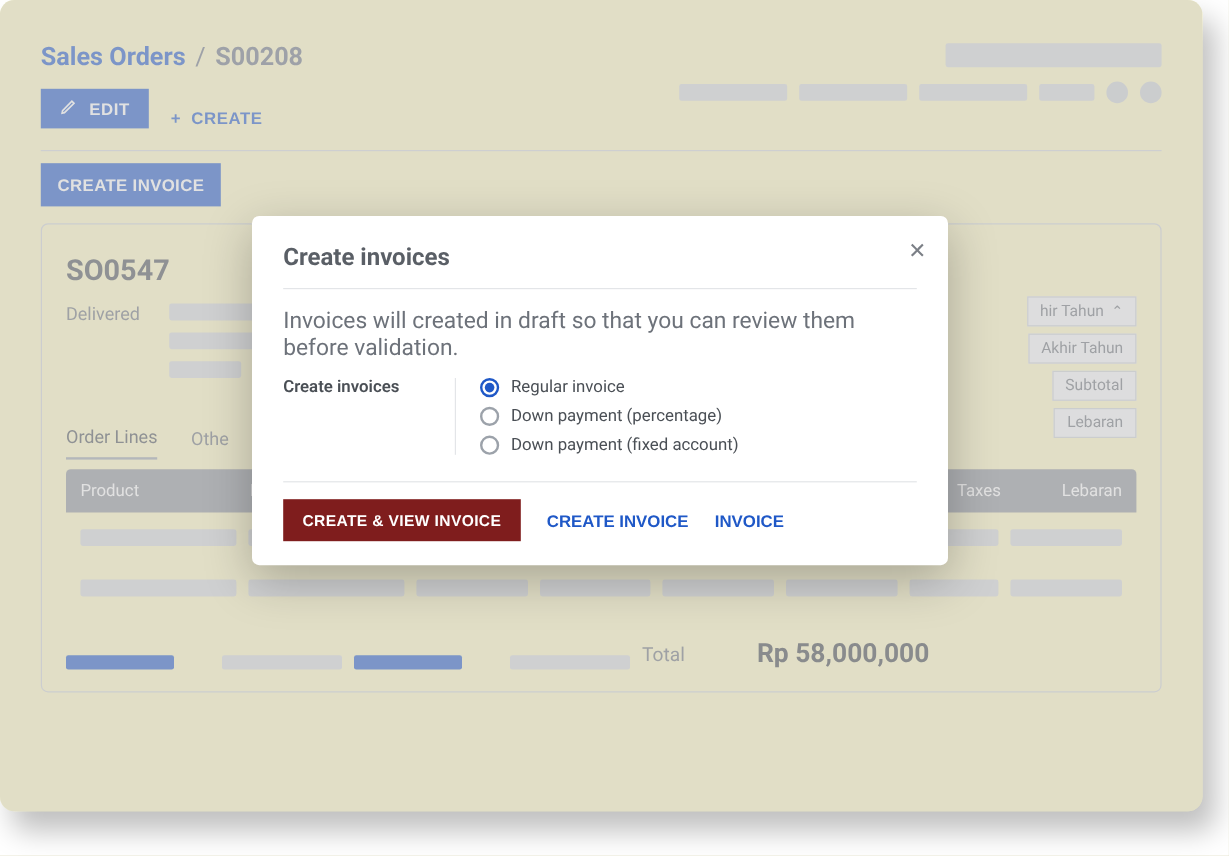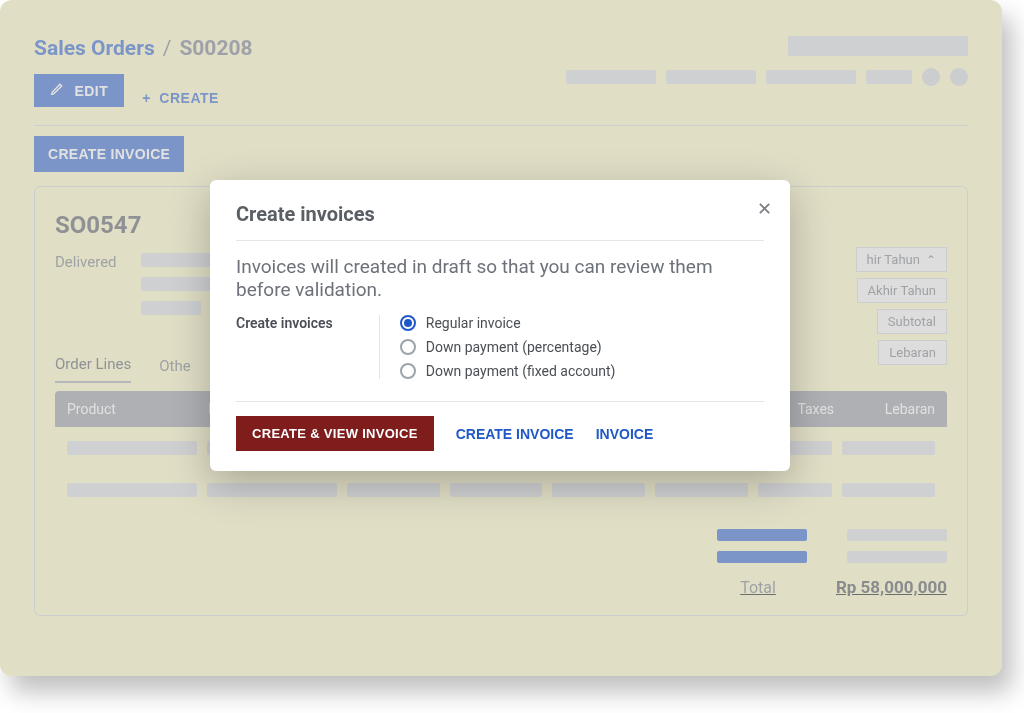--- a/index.html
+++ b/index.html
@@ -83,28 +83,28 @@
   background: #8f9299; color:#fff; margin-top:8px; border-radius:4px 4px 0 0;
   display:grid; grid-template-columns: 1.4fr 1.4fr 1fr 1fr 1fr 1fr .8fr 1fr;
   padding: 10px 12px; font-size:14px;
 }
 .table-head .r { text-align:right; }
 .tr {
   display:grid; grid-template-columns: 1.4fr 1.4fr 1fr 1fr 1fr 1fr .8fr 1fr;
   padding: 14px 12px; gap:10px; align-items:center;
 }
 .tr .cell { height:14px; background:#d7d9dc; border-radius:2px; }
-.totals { margin-top:18px; display:flex; flex-direction:column; gap:10px; align-items:flex-end;text-decoration:underline; }
+.totals { margin-top:18px; display:flex; gap:10px; align-items:flex-end; }
 .totals .bar { height:12px; border-radius:2px; }
 .totals .blue { background:#1f58c7; width: 90px; }
 .totals .gray { background:#d7d9dc; width:100px; }
 .totals .line { display:flex; gap:40px; align-items:center; }
 .total-row { display:flex; gap: 60px; align-items:center; margin-top:4px; }
 .total-label { color:#6d727a; font-size:16px; }
-.total-value { font-weight:700; font-size:17px; color:#3c4045; }
+.total-value { font-weight:700; font-size:22px; color:#3c4045; }
 
 .modal {
   position:absolute; left: 210px; top: 180px; width: 580px;
   background:#fff; border-radius:6px; box-shadow: 0 12px 40px rgba(0,0,0,0.25);
   padding: 22px 26px 20px 26px; z-index: 10;
 }
 .modal-title { font-size:20px; font-weight:700; color:#5a5f66; }
 .modal-close { position:absolute; top:18px; right:18px; color:#7b7f86; font-size:18px; background:none; border:none; cursor:pointer; }
 .modal hr { border:none; border-top:1px solid #e3e5e8; margin:14px 0; }
 .modal-sub { font-size:19px; color:#6d727a; margin-top:4px; }

